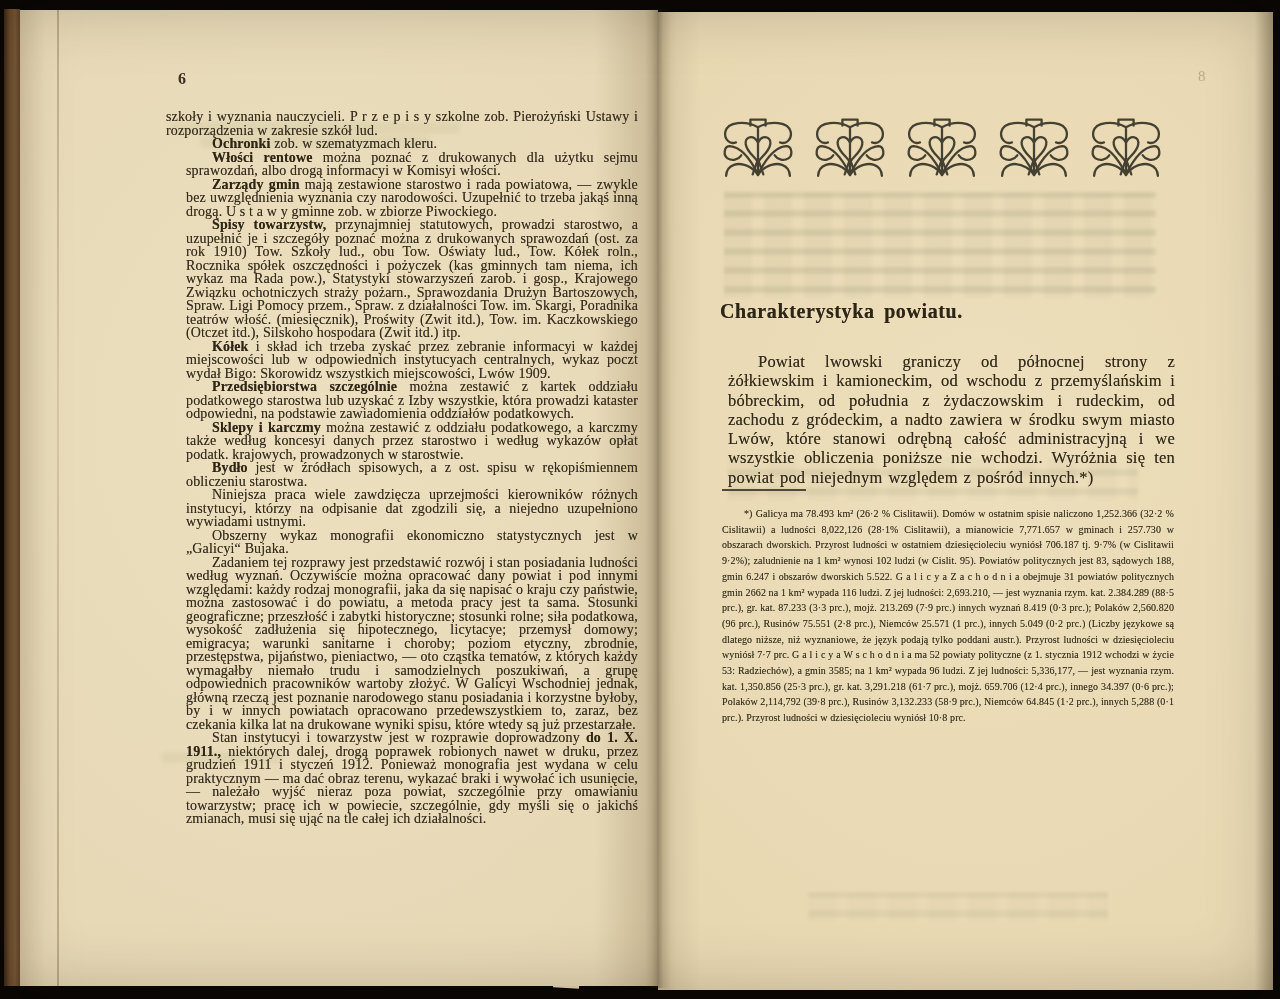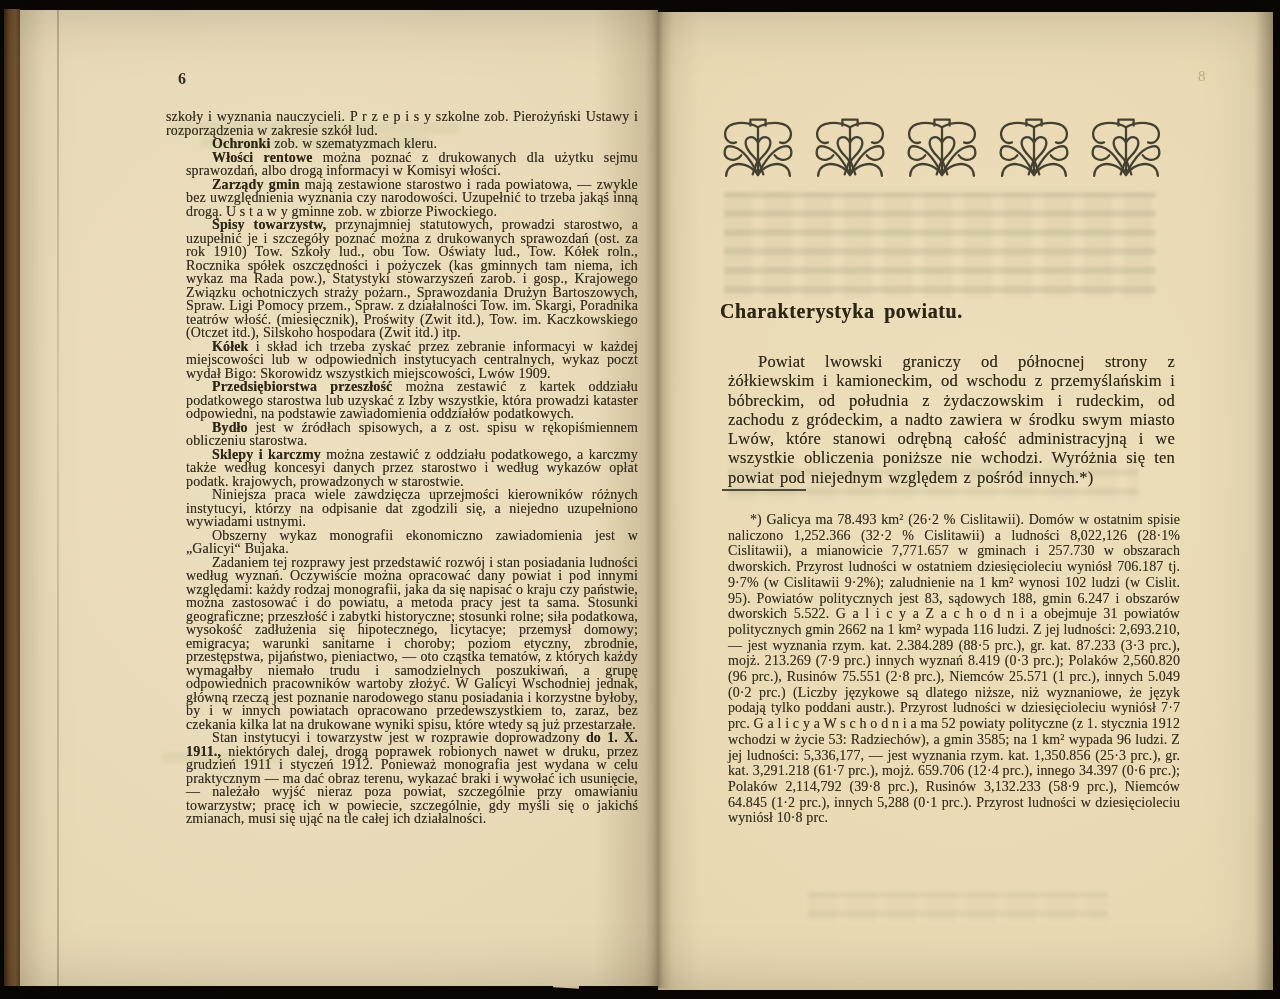--- a/index.html
+++ b/index.html
@@ -95,22 +95,22 @@
     position:absolute;left:60px;top:330px;width:447px;margin:10px;
     font-size:16.5px;line-height:19.3px;color:#30291a;
     text-align:justify;text-indent:30px;letter-spacing:.2px;word-spacing:1.5px;
     text-shadow:0 0 .4px rgba(48,41,26,.55);
   }
   .fn-rule{
     position:absolute;left:64px;top:477px;width:84px;height:2px;
     background:#50493a;
   }
   .footnote{
-    position:absolute;left:58px;top:488px;width:452px;margin:12px;
-    font-size:14px;line-height:15.7px;color:#362f1e;
+    position:absolute;left:58px;top:488px;width:452px;margin:6px;
+    font-size:10px;line-height:15.7px;color:#362f1e;
     text-align:justify;text-indent:22px;letter-spacing:.1px;
     text-shadow:0 0 .3px rgba(54,47,30,.5);
   }
 </style>
 </head>
 <body>
 
 <div class="shot">
 
   <div class="edge-brown"></div>
@@ -121,25 +121,25 @@
     <div class="ghost-l gl1"></div>
     <div class="ghost-l gl2"></div>
     <div class="ghost-l gl3"></div>
     <div class="body-left" id="left-text">
         <p class=""><span>szkoły i wyznania nauczycieli. P r z e p i s y  szkolne zob. Pierożyński Ustawy i rozporządzenia w zakresie szkół lud.</span></p>
         <p class="ind"><b>Ochronki</b><span> zob. w szematyzmach kleru.</span></p>
         <p class="ind"><b>Włości rentowe</b><span> można poznać z drukowanych dla użytku sejmu sprawozdań, albo drogą informacyi w Komisyi włości.</span></p>
         <p class="ind"><b>Zarządy gmin</b><span> mają zestawione starostwo i rada powiatowa, — zwykle bez uwzględnienia wyznania czy narodowości. Uzupełnić to trzeba jakąś inną drogą. U s t a w y  gminne zob. w zbiorze Piwockiego.</span></p>
         <p class="ind"><b>Spisy towarzystw,</b><span> przynajmniej statutowych, prowadzi starostwo, a uzupełnić je i szczegóły poznać można z drukowanych sprawozdań (ost. za rok 1910) Tow. Szkoły lud., obu Tow. Oświaty lud., Tow. Kółek roln., Rocznika spółek oszczędności i pożyczek (kas gminnych tam niema, ich wykaz ma Rada pow.), Statystyki stowarzyszeń zarob. i gosp., Krajowego Związku ochotniczych straży pożarn., Sprawozdania Drużyn Bartoszowych, Spraw. Ligi Pomocy przem., Spraw. z działalności Tow. im. Skargi, Poradnika teatrów włość. (miesięcznik), Proświty (Zwit itd.), Tow. im. Kaczkowskiego (Otczet itd.), Silskoho hospodara (Zwit itd.) itp.</span></p>
         <p class="ind"><b>Kółek</b><span> i skład ich trzeba zyskać przez zebranie informacyi w każdej miejscowości lub w odpowiednich instytucyach centralnych, wykaz poczt wydał Bigo: Skorowidz wszystkich miejscowości, Lwów 1909.</span></p>
-        <p class="ind"><b>Przedsiębiorstwa przeszłość</b><span> można zestawić z kartek oddziału podatkowego starostwa lub uzyskać z Izby wszystkie, która prowadzi kataster odpowiedni, na podstawie zawiadomienia oddziałów podatkowych.</span></p>
+        <p class="ind"><b>Przedsiębiorstwa szczególnie</b><span> można zestawić z kartek oddziału podatkowego starostwa lub uzyskać z Izby wszystkie, która prowadzi kataster odpowiedni, na podstawie zawiadomienia oddziałów podatkowych.</span></p>
+        <p class="ind"><b>Sklepy i karczmy</b><span> można zestawić z oddziału podatkowego, a karczmy także według koncesyi danych przez starostwo i według wykazów opłat podatk. krajowych, prowadzonych w starostwie.</span></p>
         <p class="ind"><b>Bydło</b><span> jest w źródłach spisowych, a z ost. spisu w rękopiśmiennem obliczeniu starostwa.</span></p>
-        <p class="ind"><b>Sklepy i karczmy</b><span> można zestawić z oddziału podatkowego, a karczmy także według koncesyi danych przez starostwo i według wykazów opłat podatk. krajowych, prowadzonych w starostwie.</span></p>
         <p class="ind"><span>Niniejsza praca wiele zawdzięcza uprzejmości kierowników różnych instytucyi, którzy na odpisanie dat zgodzili się, a niejedno uzupełniono wywiadami ustnymi.</span></p>
-        <p class="ind"><span>Obszerny wykaz monografii ekonomiczno zawiadomienia jest w „Galicyi“ Bujaka.</span></p>
+        <p class="ind"><span>Obszerny wykaz monografii ekonomiczno statystycznych jest w „Galicyi“ Bujaka.</span></p>
         <p class="ind"><span>Zadaniem tej rozprawy jest przedstawić rozwój i stan posiadania ludności według wyznań. Oczywiście można opracować dany powiat i pod innymi względami: każdy rodzaj monografii, jaka da się napisać o kraju czy państwie, można zastosować i do powiatu, a metoda pracy jest ta sama. Stosunki geograficzne; przeszłość i zabytki historyczne; stosunki rolne; siła podatkowa, wysokość zadłużenia się hipotecznego, licytacye; przemysł domowy; emigracya; warunki sanitarne i choroby; poziom etyczny, zbrodnie, przestępstwa, pijaństwo, pieniactwo, — oto cząstka tematów, z których każdy wymagałby niemało trudu i samodzielnych poszukiwań, a grupę odpowiednich pracowników wartoby złożyć. W Galicyi Wschodniej jednak, główną rzeczą jest poznanie narodowego stanu posiadania i korzystne byłoby, by i w innych powiatach opracowano przedewszystkiem to, zaraz, bez czekania kilka lat na drukowane wyniki spisu, które wtedy są już przestarzałe.</span></p>
         <p class="ind"><span>Stan instytucyi i towarzystw jest w rozprawie doprowadzony </span><b>do 1. X. 1911.,</b><span> niektórych dalej, drogą poprawek robionych nawet w druku, przez grudzień 1911 i styczeń 1912. Ponieważ monografia jest wydana w celu praktycznym — ma dać obraz terenu, wykazać braki i wywołać ich usunięcie, — należało wyjść nieraz poza powiat, szczególnie przy omawianiu towarzystw; pracę ich w powiecie, szczególnie, gdy myśli się o jakichś zmianach, musi się ująć na tle całej ich działalności.</span></p>
       </div>
   </div>
 
   <div class="page page-right">
     <div class="ghost-pageno">8</div>
 
     <div class="ornament-band" id="ornament-band">
       <svg id="ornament-motif" viewBox="0 0 100 92" width="76" height="72" xmlns="http://www.w3.org/2000/svg">

